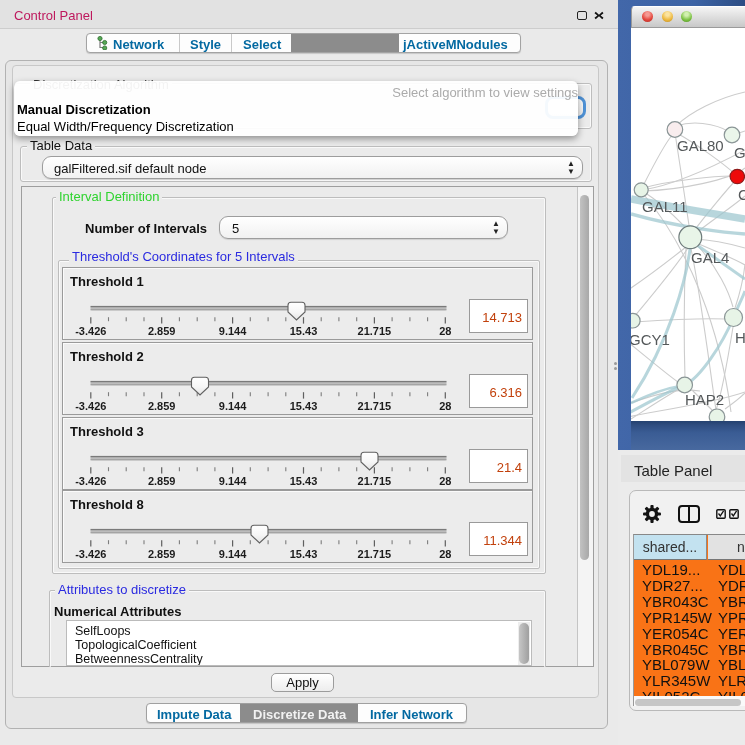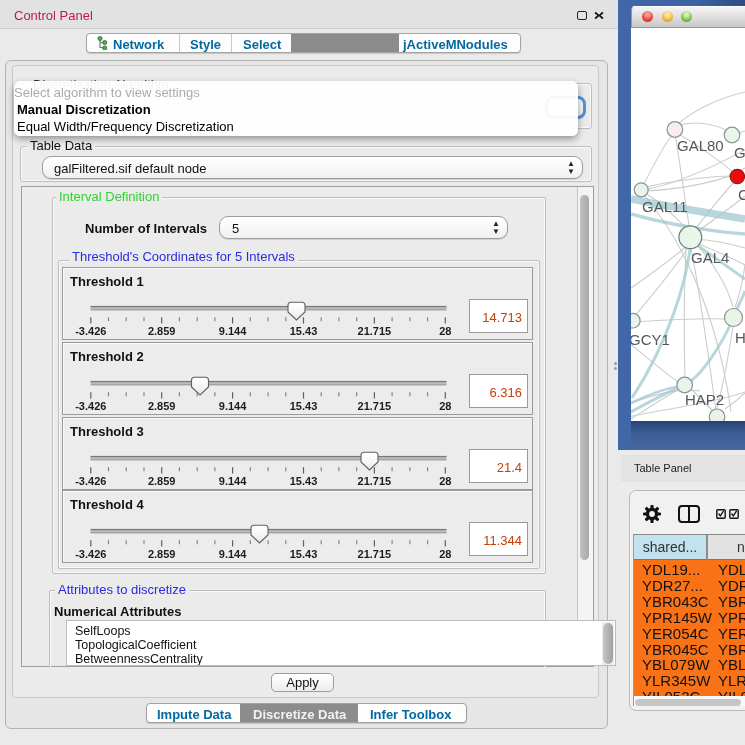--- a/index.html
+++ b/index.html
@@ -65,21 +65,21 @@
 
   <div class="groupbox" style="left:20px;top:146px;width:572px;height:36px;"></div>
   <div class="gtitle" style="left:27px;top:139px;color:#111;">Table Data</div>
   <div class="combo" style="left:42px;top:156px;width:541px;height:23px;">
     <div class="abs" style="left:11px;top:4px;">galFiltered.sif default node</div>
     <div class="arr" style="top:4px;">▲</div>
     <div class="arr" style="top:12px;">▼</div>
   </div>
 
   <div class="abs" style="left:14px;top:81px;width:564px;height:55px;background:rgba(255,255,255,.94);border-radius:6px;box-shadow:0 3px 7px rgba(0,0,0,.38);"></div>
-  <div class="abs" style="left:14px;top:85px;width:564px;text-align:left;font-size:13px;color:#ababab;">Select algorithm to view settings</div>
+  <div class="abs" style="left:14px;top:85px;width:564px;text-align:right;font-size:13px;color:#ababab;">Select algorithm to view settings</div>
   <div class="abs" style="left:17px;top:102px;font-size:13px;font-weight:bold;color:#000;">Manual Discretization</div>
   <div class="abs" style="left:17px;top:119px;font-size:13px;color:#000;">Equal Width/Frequency Discretization</div>
 
   <div class="abs" style="left:21px;top:186px;width:573px;height:481px;background:#ebebeb;border:1px solid #9e9e9e;overflow:hidden;"></div>
 
   <div class="abs" style="left:577px;top:187px;width:16px;height:479px;background:#f4f4f4;border-left:1px solid #c4c4c4;"></div>
   <div class="abs" style="left:580px;top:195px;width:9px;height:365px;background:linear-gradient(90deg,#c2c2c2,#a8a8a8);border-radius:5px;"></div>
 
   <div class="groupbox" style="left:52px;top:197px;width:494px;height:377px;border-radius:2px;"></div>
   <div class="gtitle" style="left:56px;top:190px;color:#2ed32e;">Interval Definition</div>
@@ -220,21 +220,21 @@
         <line x1="346.9" y1="49.2" x2="346.9" y2="53.2" stroke="#7d7d7d" stroke-width="1.1"></line>
         <line x1="364.6" y1="49.2" x2="364.6" y2="53.2" stroke="#7d7d7d" stroke-width="1.1"></line>
         <text x="311.4" y="66.5" text-anchor="middle" font-size="11" font-weight="bold" fill="#1c1c1c" font-family="Liberation Sans, sans-serif">21.715</text>
         <line x1="382.3" y1="49.2" x2="382.3" y2="55.6" stroke="#5f5f5f" stroke-width="1.2"></line>
         <text x="382.3" y="66.5" text-anchor="middle" font-size="11" font-weight="bold" fill="#1c1c1c" font-family="Liberation Sans, sans-serif">28</text>
         <path d="M298.0,44 L298.0,37.3 Q298.0,34.3 301.0,34.3 L312.0,34.3 Q315.0,34.3 315.0,37.3 L315.0,44 L306.5,52 Z" fill="url(#gth3)" stroke="#606060" stroke-width="1.1"></path>
       </svg>
     <div class="vbox">21.4</div>
   </div>
   <div class="tpanel" style="top:490px;">
-    <div class="ttitle">Threshold 4</div>
+    <div class="ttitle">Threshold 8</div>
     <svg class="abs sldsvg" style="left:0;top:0;" width="471" height="71" viewBox="0 0 471 71">
         <defs>
           <linearGradient id="gth4" x1="0" y1="0" x2="0" y2="1">
             <stop offset="0" stop-color="#ffffff"></stop>
             <stop offset="0.55" stop-color="#f6f6f6"></stop>
             <stop offset="1" stop-color="#e4e4e4"></stop>
           </linearGradient>
         </defs>
         <rect x="27.5" y="37.9" width="356" height="4.4" rx="1.5" fill="#bcbcbc"></rect>
         <rect x="27.5" y="37.9" width="356" height="1.3" fill="#7a7a7a"></rect>
@@ -267,36 +267,36 @@
         <line x1="382.3" y1="49.2" x2="382.3" y2="55.6" stroke="#5f5f5f" stroke-width="1.2"></line>
         <text x="382.3" y="66.5" text-anchor="middle" font-size="11" font-weight="bold" fill="#1c1c1c" font-family="Liberation Sans, sans-serif">28</text>
         <path d="M188.0,44 L188.0,37.3 Q188.0,34.3 191.0,34.3 L202.0,34.3 Q205.0,34.3 205.0,37.3 L205.0,44 L196.5,52 Z" fill="url(#gth4)" stroke="#606060" stroke-width="1.1"></path>
       </svg>
     <div class="vbox">11.344</div>
   </div>
 
   <div class="groupbox" style="left:49px;top:590px;width:497px;height:90px;border-radius:2px;"></div>
   <div class="gtitle" style="left:55px;top:583px;color:#2a2ae0;">Attributes to discretize</div>
   <div class="abs" style="left:54px;top:604px;font-size:13px;font-weight:bold;color:#111;">Numerical Attributes</div>
-  <div class="abs" style="left:66px;top:620px;width:550px;height:46px;background:#fff;border:1px solid #bbb;overflow:hidden;">
+  <div class="abs" style="left:66px;top:620px;width:466px;height:46px;background:#fff;border:1px solid #bbb;overflow:hidden;">
     <div style="font-size:12.5px;color:#111;padding:3px 0 0 8px;line-height:14px;">SelfLoops<br>TopologicalCoefficient<br>BetweennessCentrality</div>
     <div class="abs" style="right:1px;top:1px;width:12px;height:44px;background:#eee;"></div>
     <div class="abs" style="right:2px;top:2px;width:10px;height:41px;background:linear-gradient(90deg,#c6c6c6,#9f9f9f);border-radius:5px;"></div>
   </div>
 
   <div class="abs" style="left:22px;top:667px;width:572px;height:30px;background:#ebebeb;"></div>
 
   <div class="abs" style="left:271px;top:673px;width:63px;height:19px;background:linear-gradient(#fff,#ededed);border:1px solid #9c9c9c;border-radius:5px;text-align:center;font-size:13px;color:#111;padding-top:1px;">Apply</div>
 
   <div class="abs" style="left:146px;top:703px;width:321px;height:20px;background:#fdfdfd;border:1px solid #a0a0a0;border-radius:4px;box-shadow:0 1px 1px rgba(0,0,0,.15);overflow:hidden;">
     <div class="abs" style="left:93px;top:0;width:118px;height:20px;background:#8c8c8c;"></div>
   </div>
   <div class="abs seg" style="left:157px;top:707px;">Impute Data</div>
   <div class="abs seg" style="left:253px;top:707px;color:#f2f2f2;">Discretize Data</div>
-  <div class="abs seg" style="left:370px;top:707px;">Infer Toolbox</div>
+  <div class="abs seg" style="left:370px;top:707px;">Infer Network</div>
 
   <div class="abs" style="left:614px;top:362px;width:3px;height:3px;background:#9a9a9a;border-radius:50%;"></div>
   <div class="abs" style="left:614px;top:367px;width:3px;height:3px;background:#9a9a9a;border-radius:50%;"></div>
 
   <div class="abs" style="left:618px;top:0;width:127px;height:450px;background:linear-gradient(90deg,#4267a9 0,#3c63a5 60%,#2c4d84 100%);"></div>
 
   <div class="abs" style="left:631px;top:6px;width:114px;height:22px;border-top-left-radius:4px;background:linear-gradient(#f5f5f5,#c8c8c8);border-top:1px solid #fff;border-left:1px solid #999;border-bottom:1px solid #9b9b9b;"></div>
   <div class="abs" style="left:642px;top:11px;width:11px;height:11px;border-radius:50%;background:radial-gradient(circle at 50% 30%, #f59a93 0 18%, #e3443a 60%, #a92f27 100%);"></div>
   <div class="abs" style="left:662px;top:11px;width:11px;height:11px;border-radius:50%;background:radial-gradient(circle at 50% 30%, #fbe3a0 0 18%, #edb83e 60%, #b8871f 100%);"></div>
   <div class="abs" style="left:681px;top:11px;width:11px;height:11px;border-radius:50%;background:radial-gradient(circle at 50% 30%, #d2f0b0 0 18%, #7cc244 60%, #4f8c21 100%);"></div>
@@ -361,21 +361,21 @@
       <text x="629" y="345">GCY1</text>
       <text x="735" y="343">H</text>
       <text x="685" y="405">HAP2</text>
     </g>
   </svg>
 
   <div class="abs" style="left:631px;top:421px;width:114px;height:29px;background:linear-gradient(#24416f 0,#2f4d80 14%,#3a5c94 40%,#48699f 100%);"></div>
 
   <div class="abs" style="left:618px;top:450px;width:127px;height:295px;background:#ebebeb;"></div>
   <div class="abs" style="left:621px;top:455px;width:124px;height:27px;background:#e3e3e3;"></div>
-  <div class="abs" style="left:634px;top:462px;font-size:11px;color:#222;">Table Panel</div>
+  <div class="abs" style="left:634px;top:462px;font-size:15px;color:#222;">Table Panel</div>
 
   <div class="abs" style="left:629px;top:490px;width:130px;height:221px;background:#f1f1f1;border:1px solid #b9b9b9;border-radius:7px;"></div>
 
   <svg class="abs" style="left:643px;top:505px;" width="18" height="18" viewBox="0 0 18 18">
     <g fill="#131313">
       <g transform="translate(9,9)">
         <rect x="-1.6" y="-9" width="3.2" height="18" rx="1"></rect>
         <rect x="-1.6" y="-9" width="3.2" height="18" rx="1" transform="rotate(45)"></rect>
         <rect x="-1.6" y="-9" width="3.2" height="18" rx="1" transform="rotate(90)"></rect>
         <rect x="-1.6" y="-9" width="3.2" height="18" rx="1" transform="rotate(135)"></rect>

